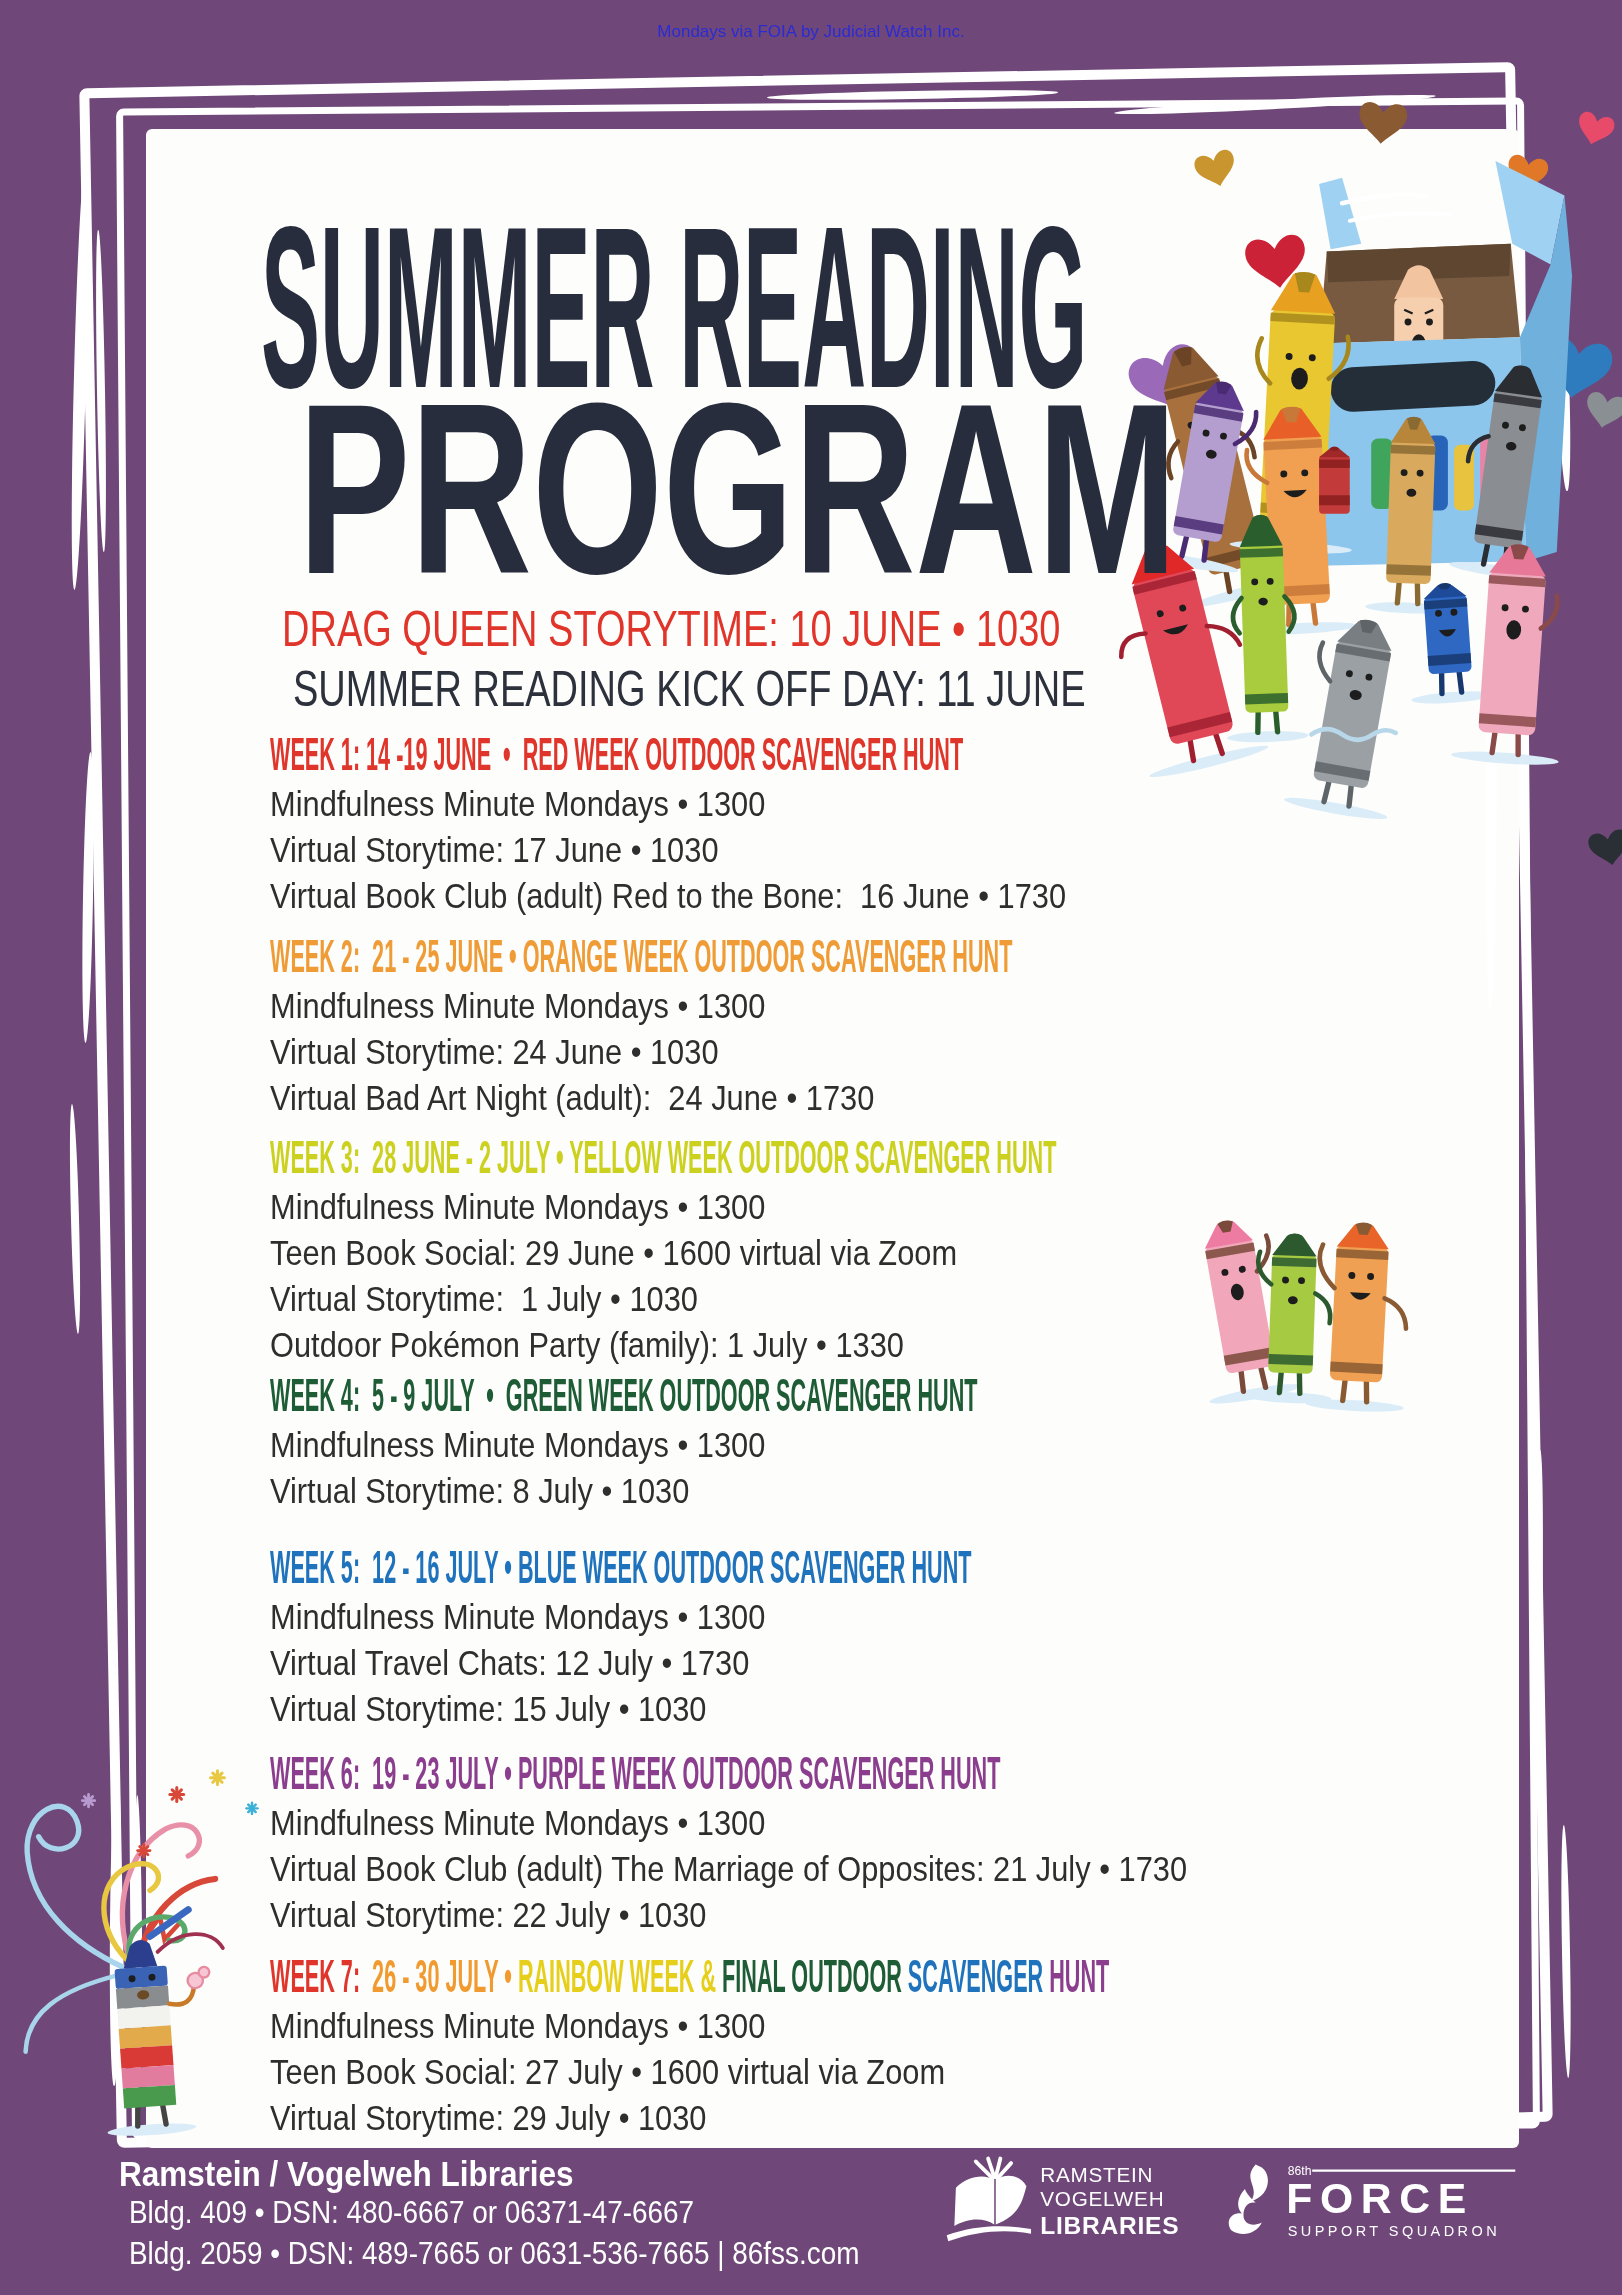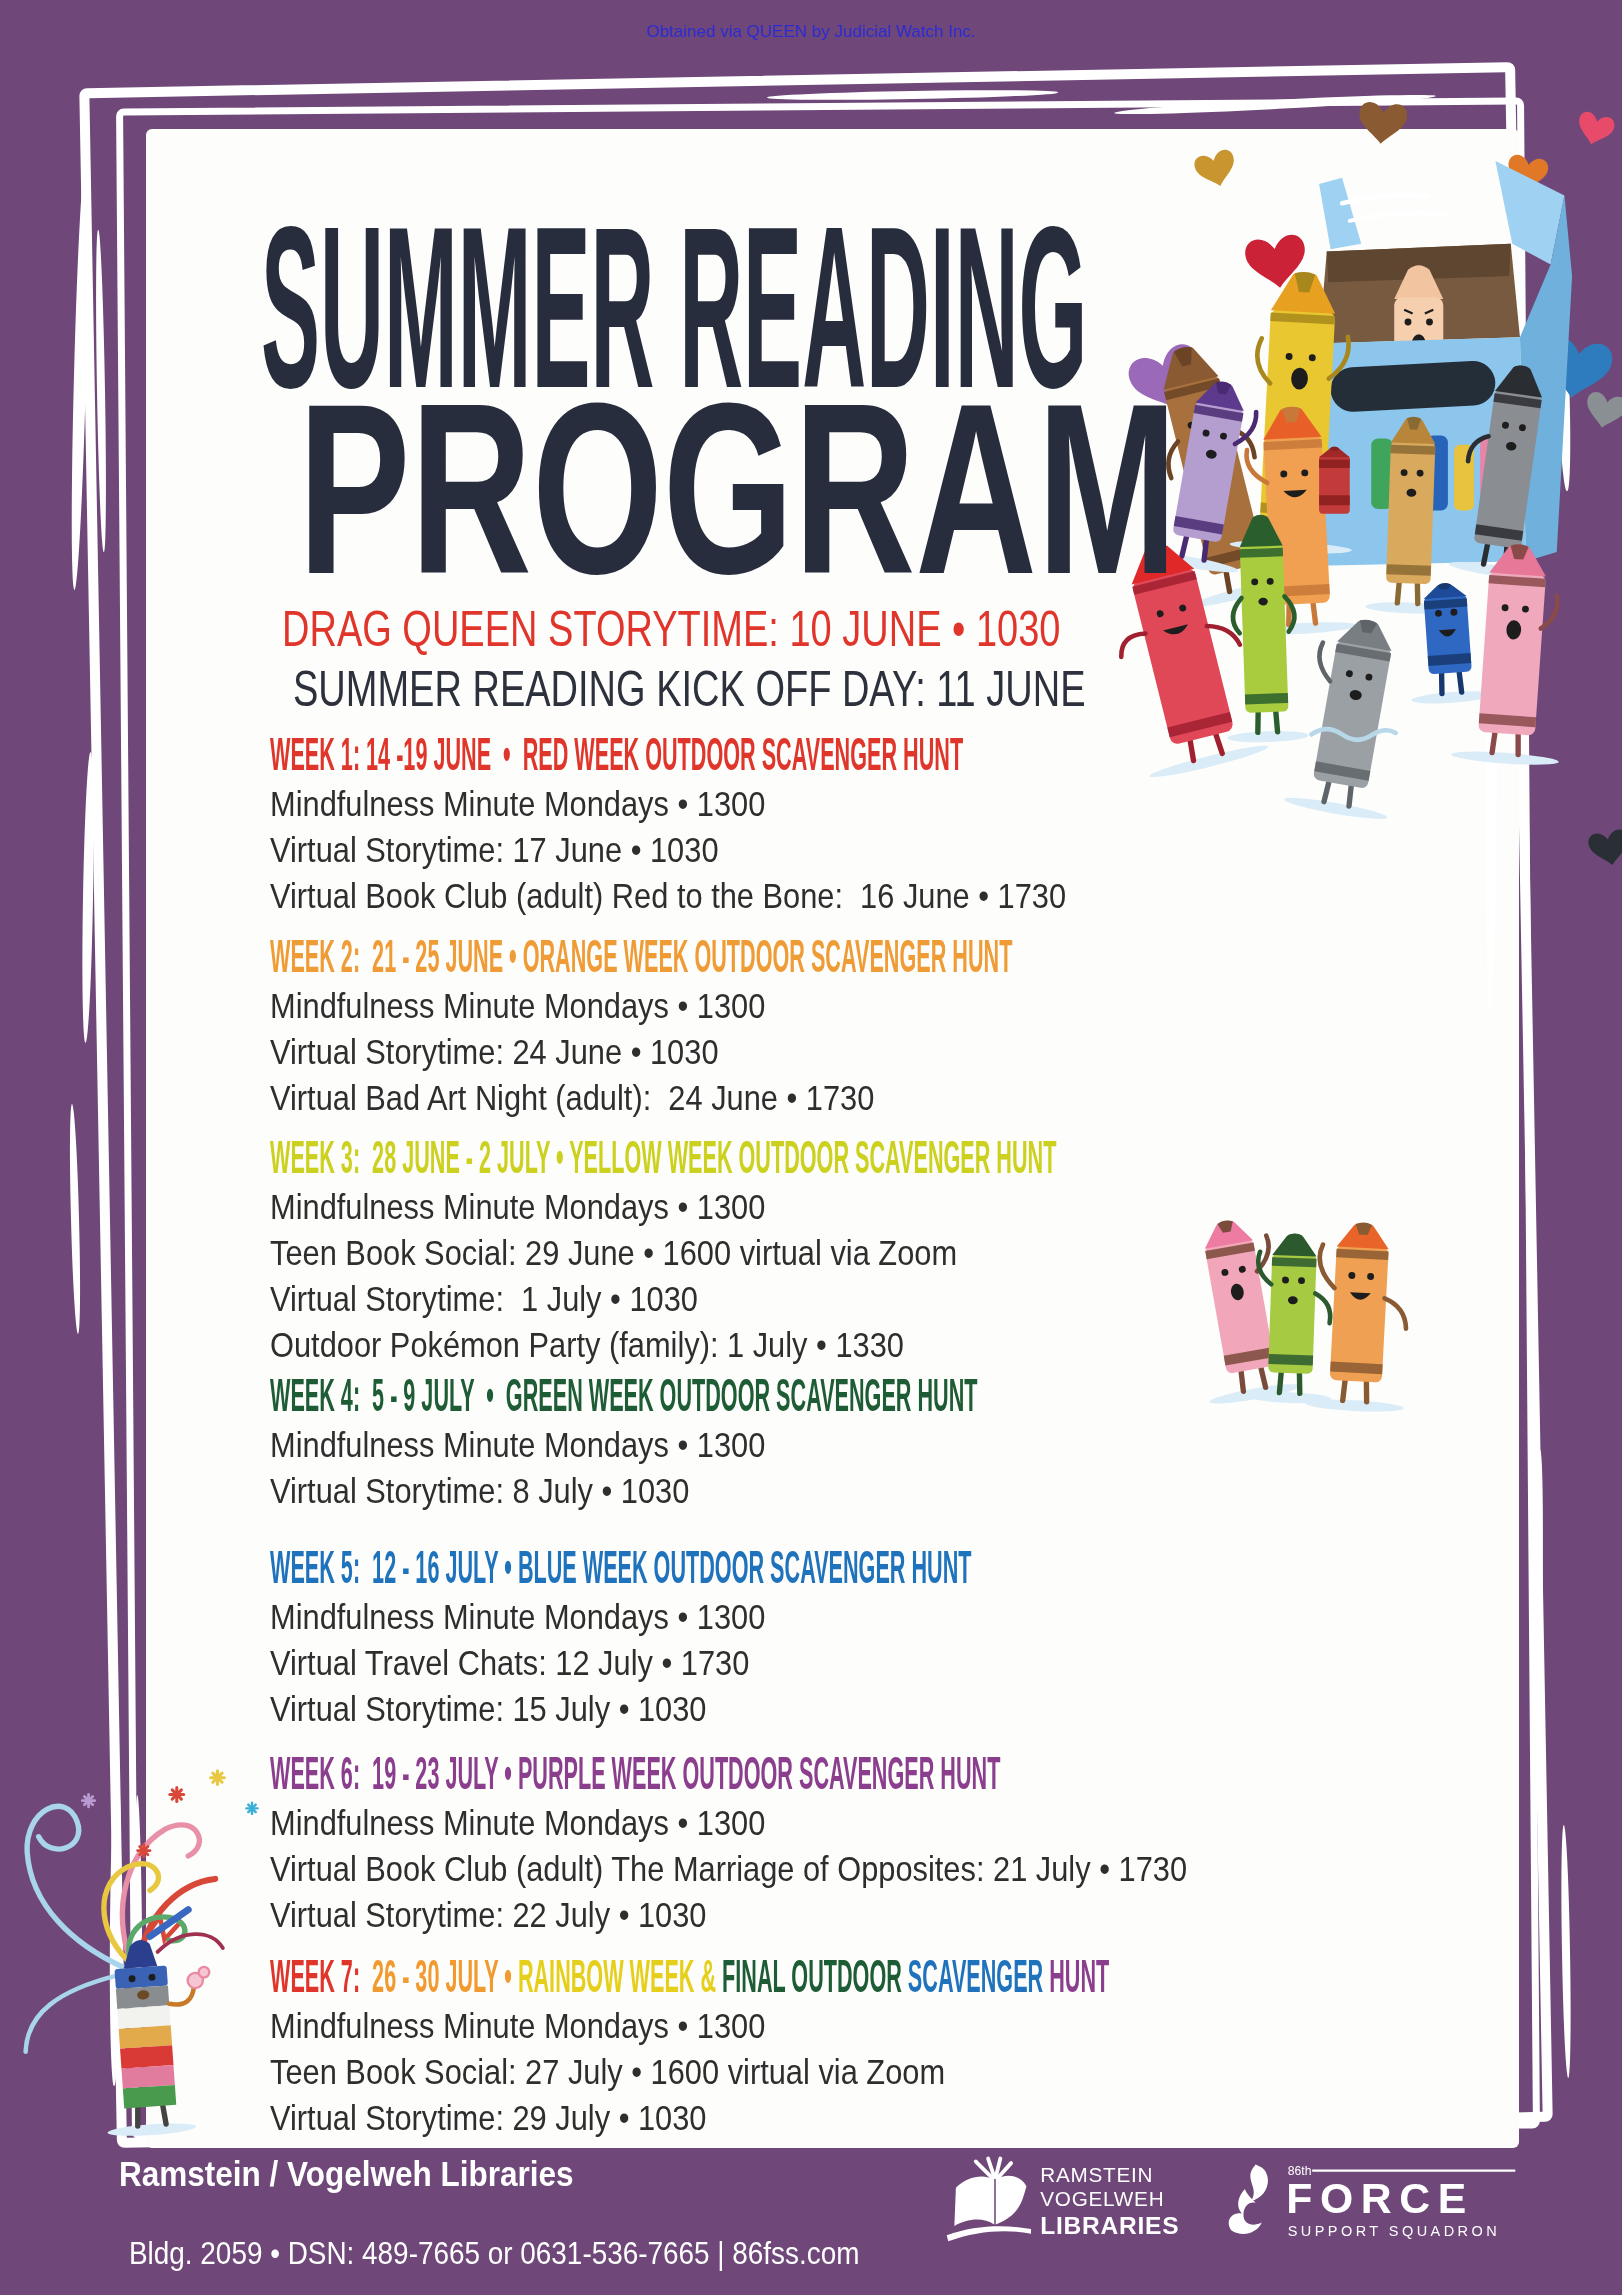--- a/index.html
+++ b/index.html
@@ -42,21 +42,21 @@
   .f-line2{left:129px;top:2236px;font-size:31px;color:#fff;}
   .f-org .sx,.f-line1 .sx,.f-line2 .sx{transform:scaleX(.9);}
   svg{position:absolute;overflow:visible;}
   text{font-family:"Liberation Sans","DejaVu Sans",sans-serif;}
 </style>
 </head>
 <body>
 
 <div id="poster">
 
-  <div class="watermark">Obtained via QUEEN by Judicial Watch Inc.</div>
+  <div class="watermark">Mondays via FOIA by Judicial Watch Inc.</div>
 
   <div class="frame f1"></div>
   <div class="frame f2"></div>
   <div id="card"></div>
   <div id="strokes">
       <div class="stroke" style="left: 74px; top: 161px; width: 12.3px; height: 429px; transform: rotate(1.5deg);"></div>
       <div class="stroke" style="left: 97px; top: 230px; width: 7.7px; height: 322px; transform: rotate(-1deg);"></div>
       <div class="stroke" style="left: 83px; top: 752px; width: 10px; height: 291px; transform: rotate(1deg);"></div>
       <div class="stroke" style="left: 71px; top: 1104px; width: 8.4px; height: 230px; transform: rotate(-1.5deg);"></div>
       <div class="stroke" style="left: 110px; top: 1764px; width: 10.7px; height: 322px; transform: rotate(0.5deg);"></div>
@@ -492,20 +492,23 @@
         <div class="week-heading"><span class="sx"><span style="color: rgb(224, 53, 43); white-space: pre;">WEEK 7:  </span><span style="color: rgb(240, 154, 48); white-space: pre;">26 - 30 JULY • </span><span style="color: rgb(230, 207, 26); white-space: pre;">RAINBOW WEEK &amp; </span><span style="color: rgb(30, 92, 53); white-space: pre;">FINAL OUTDOOR </span><span style="color: rgb(31, 115, 188); white-space: pre;">SCAVENGER </span><span style="color: rgb(139, 62, 141); white-space: pre;">HUNT</span></span></div>
         <div class="event"><span class="sx">Mindfulness Minute Mondays • 1300</span></div>
         <div class="event"><span class="sx">Teen Book Social: 27 July • 1600 virtual via Zoom</span></div>
         <div class="event"><span class="sx">Virtual Storytime: 29 July • 1030</span></div>
       </div>
     </div>
 
   <div class="abs f-org">
     <span class="sx">Ramstein / Vogelweh Libraries</span>
   </div>
+  <div class="abs f-line1">
+    <span class="sx">Bldg. 409 • DSN: 480-6667 or 06371-47-6667</span>
+  </div>
   <div class="abs f-line2">
     <span class="sx">Bldg. 2059 • DSN: 489-7665 or 0631-536-7665 | 86fss.com</span>
   </div>
 
   <svg style="left:945px;top:2157px;" width="238" height="92" viewBox="0 0 310 120">
     <g fill="#ffffff">
       <path d="M14 40 C30 24 52 22 64 30 L64 88 C50 78 28 80 12 90 Z"></path>
       <path d="M66 30 C80 20 98 24 106 38 C100 60 96 76 66 88 Z"></path>
       <g stroke="#ffffff" stroke-width="5" stroke-linecap="round" fill="none">
         <path d="M62 28 L40 6"></path>

